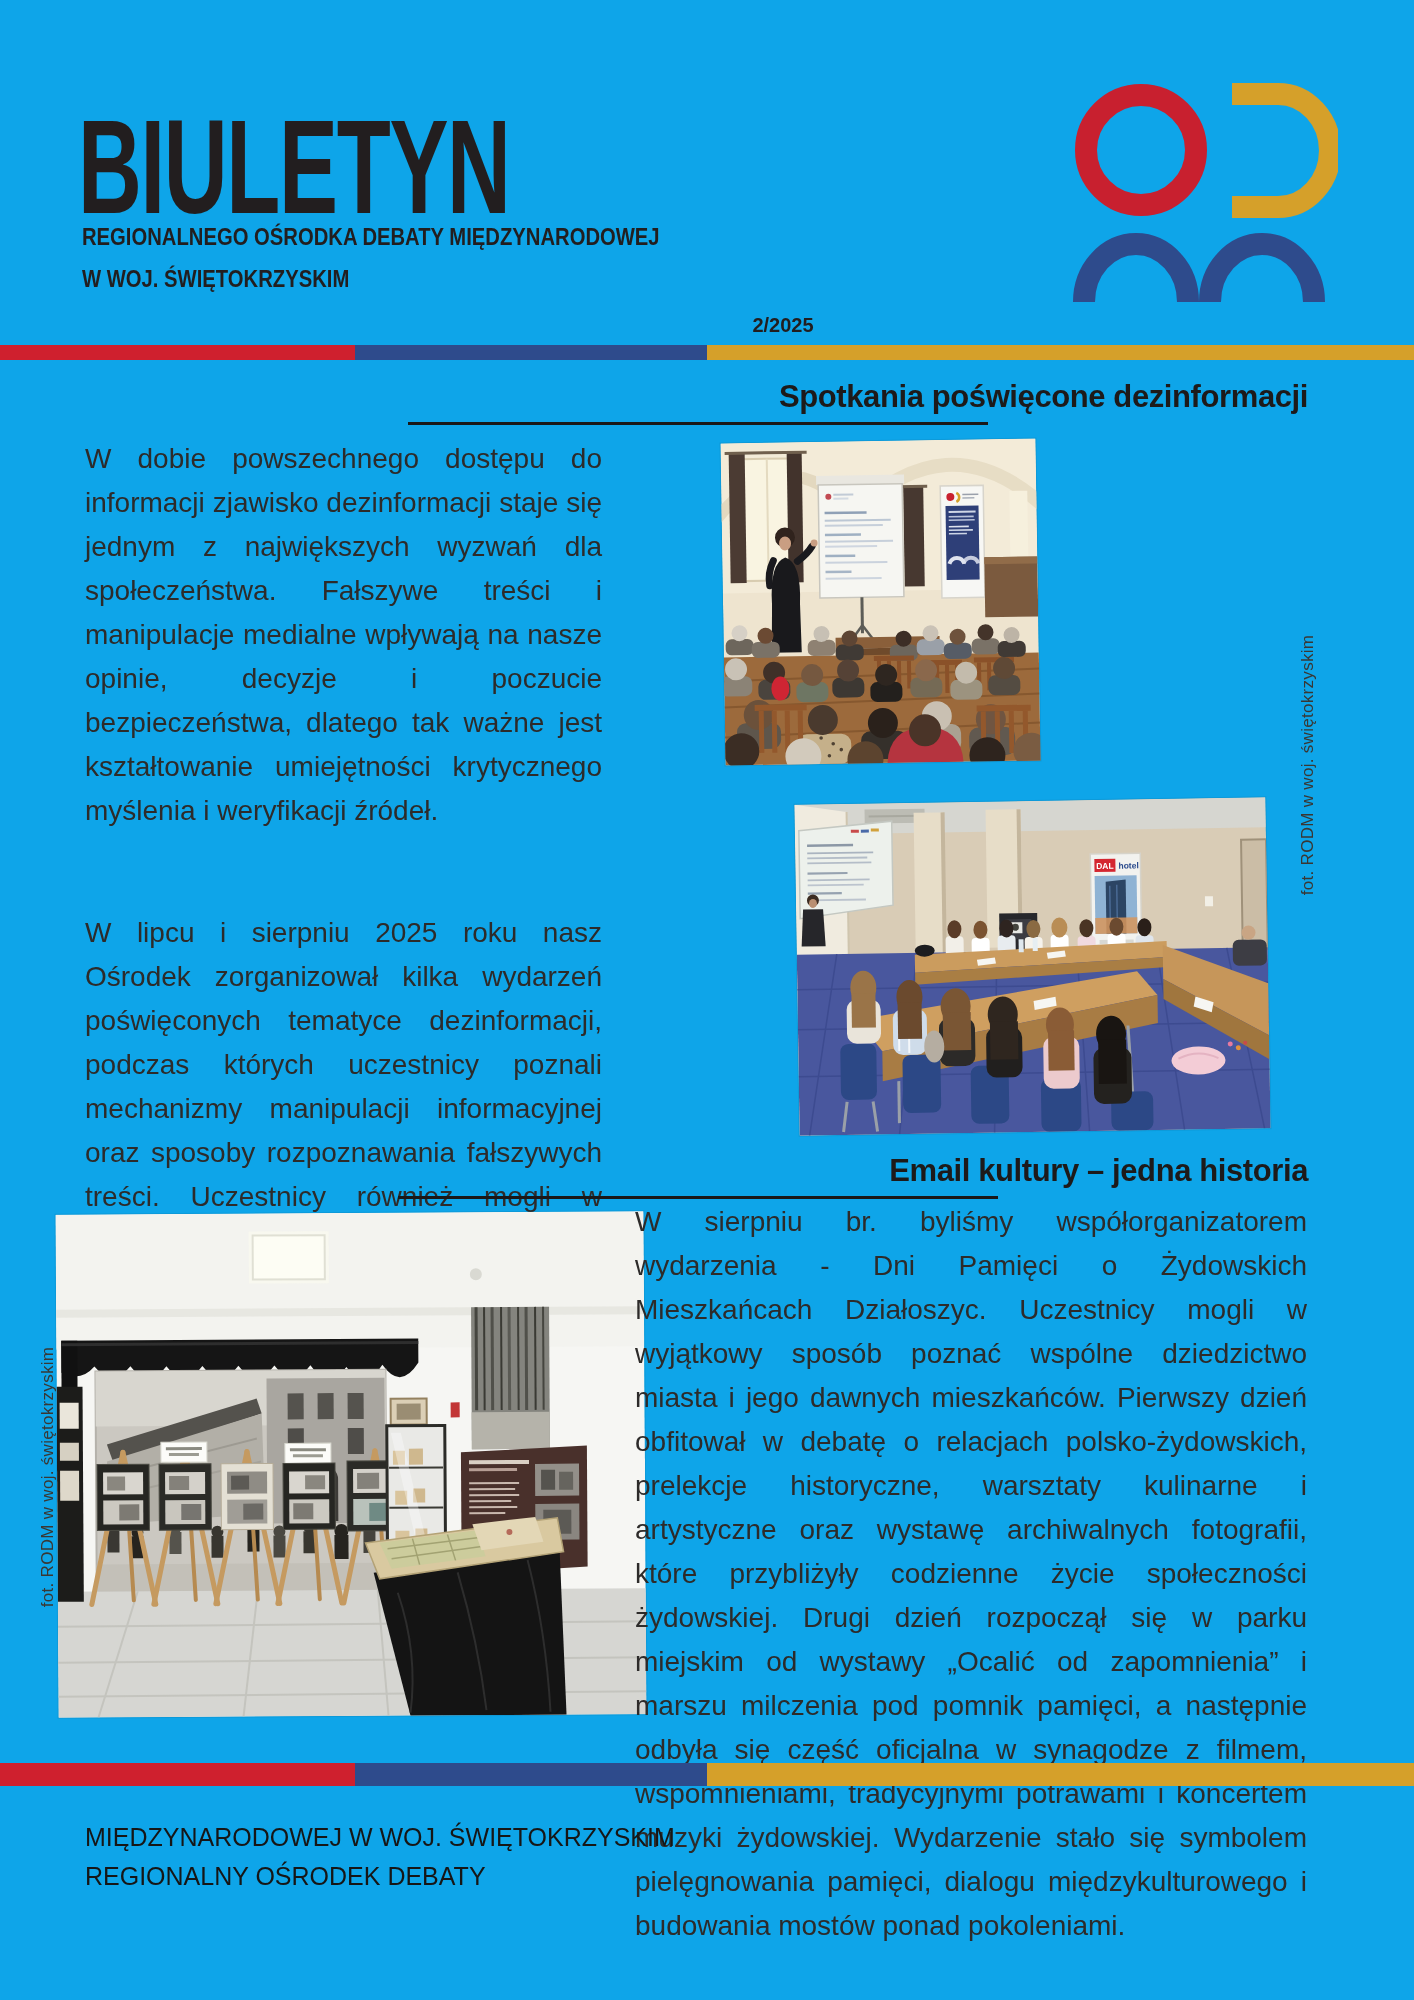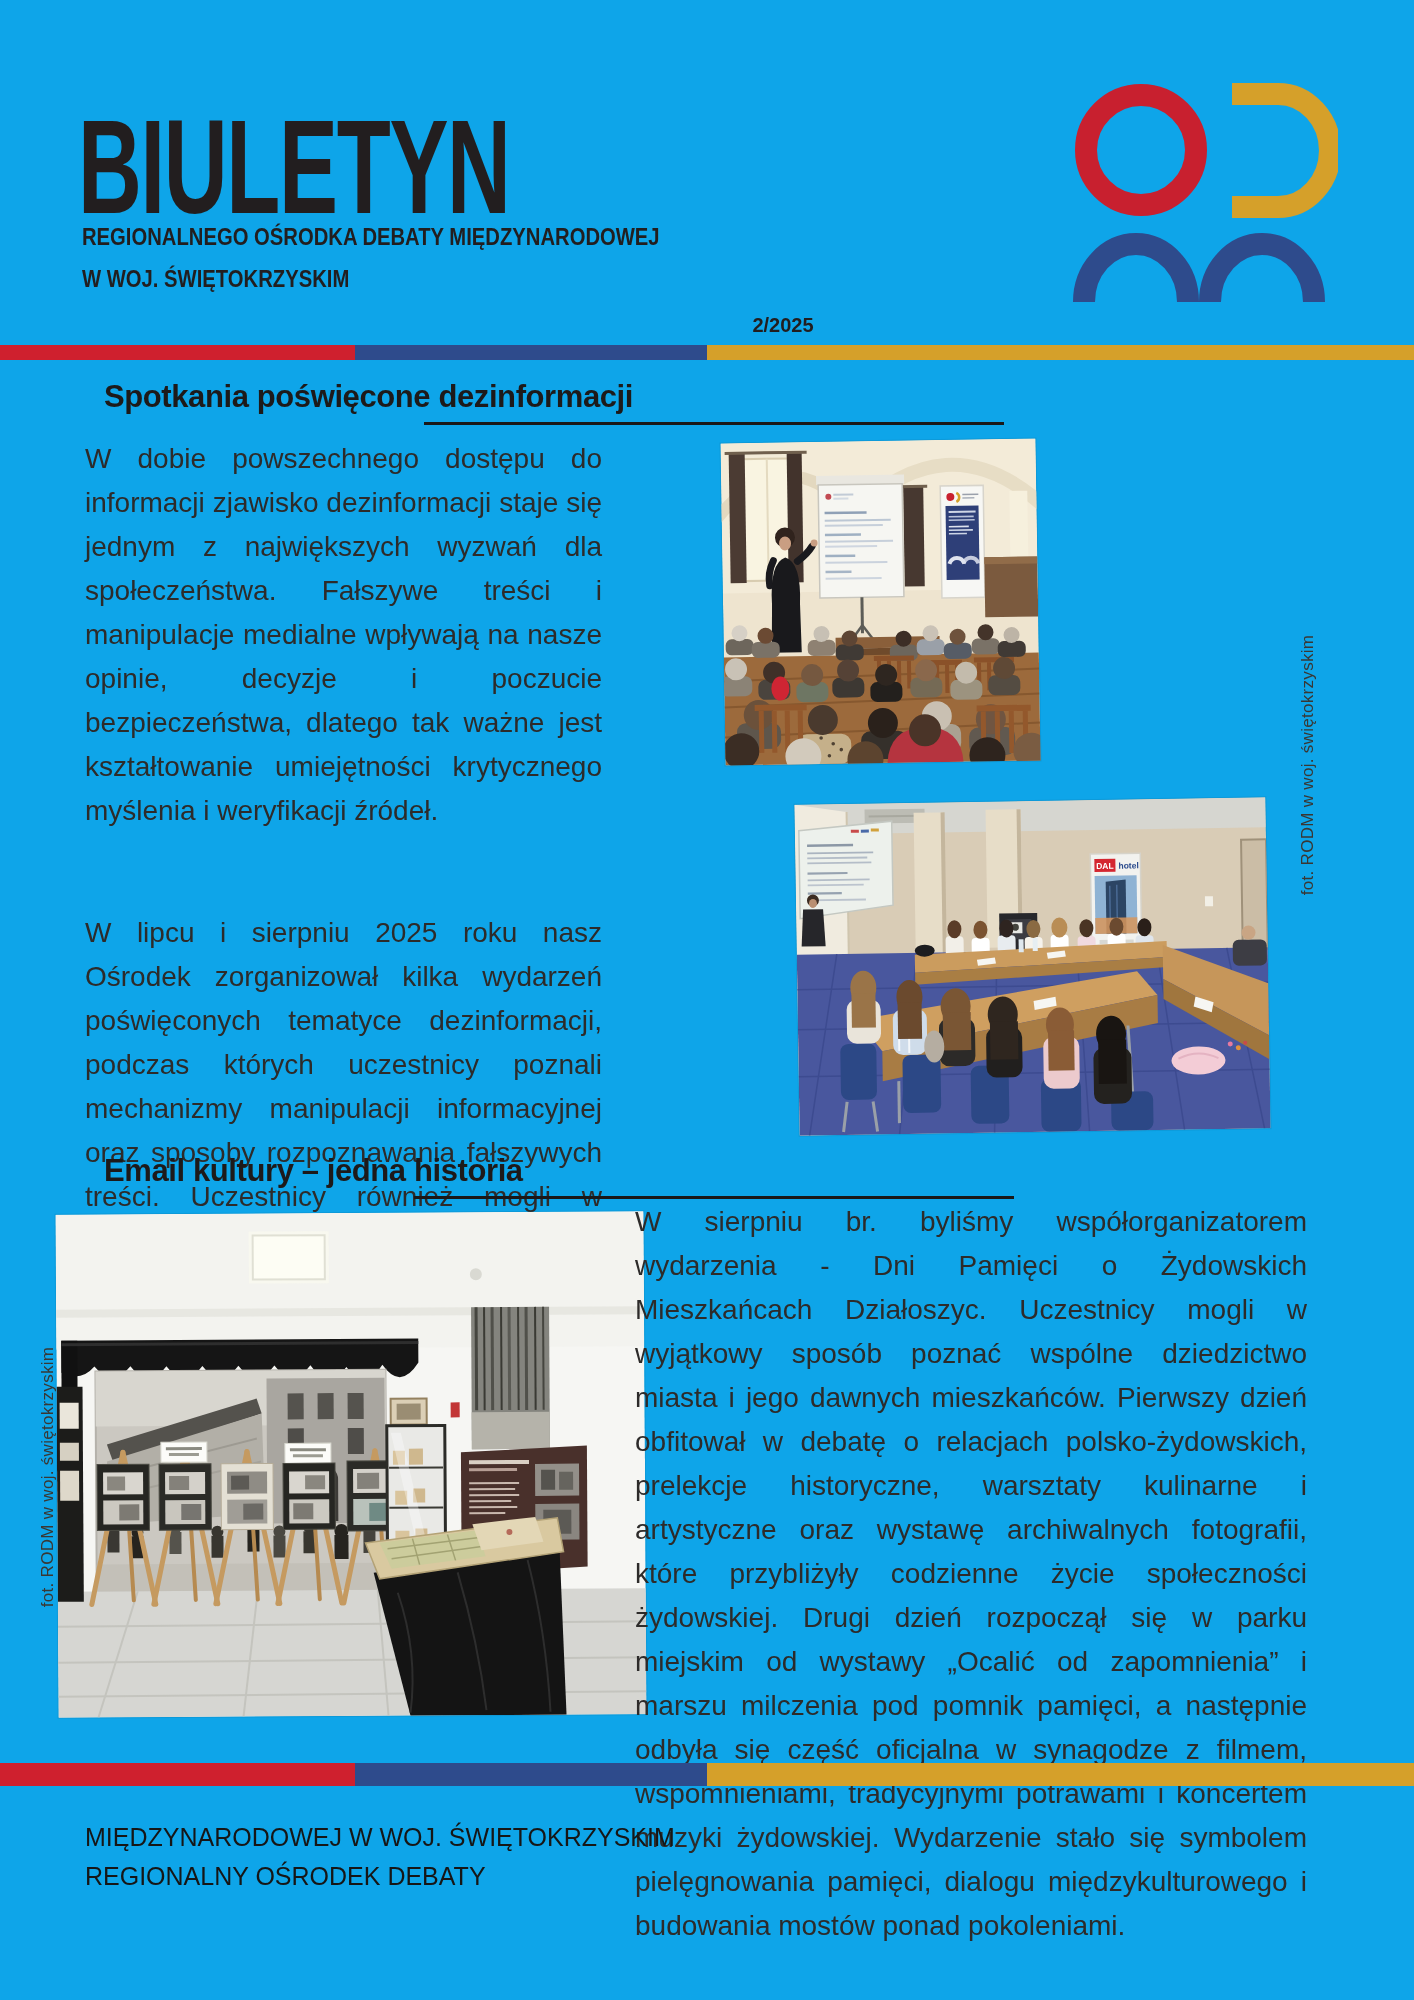--- a/index.html
+++ b/index.html
@@ -29,21 +29,21 @@
 
   
   .bar { left:0; width:1414px; display:flex; }
   .bar-top { top:345px; height:15px; }
   .bar-bottom { top:1763px; height:23px; }
   .bar .seg-red  { width:355px; background:#cf202e; }
   .bar .seg-blue { width:352px; background:#2e4b8c; }
   .bar .seg-gold { width:707px; background:#d5a02a; }
 
   
-  .sec-head { left:104px; width:1220px; text-align:left; color:#1d1a1a;
+  .sec-head { left:88px; width:1220px; text-align:right; color:#1d1a1a;
     font-size:31px; font-weight:700; letter-spacing:-0.4px; }
   .sec-head .rule { height:3px; background:#1a1818; margin:7px auto 0 auto; }
   #head1 { top:379px; } #head1 .rule { width:580px; }
   #head2 { top:1153px; } #head2 .rule { width:600px; }
 
   
   .bodycol { text-align:justify; font-size:28px; line-height:44px; color:#2d2b2a; }
   .bodycol p { margin:0; }
   #col1 { left:85px; top:437px; width:517px; }
   #col1 .p2 { margin-top:78px; }

